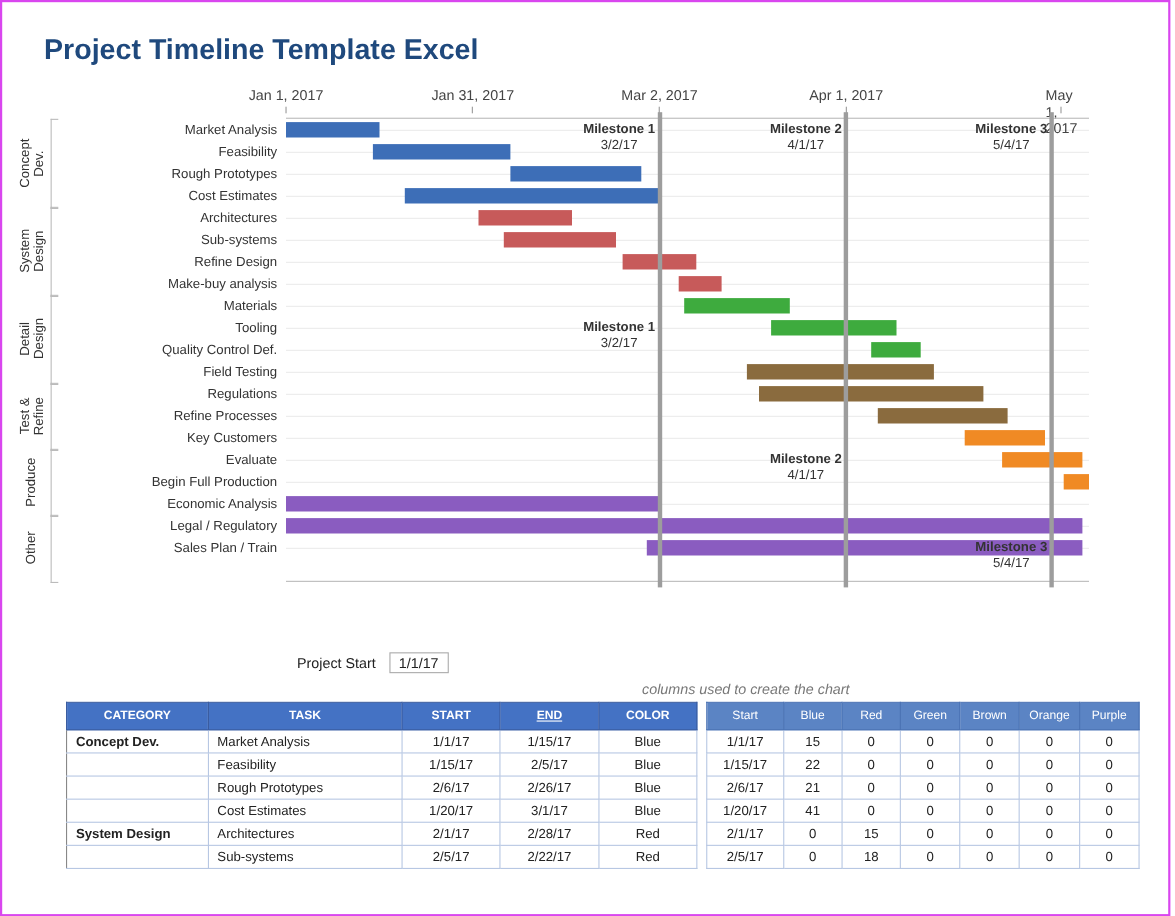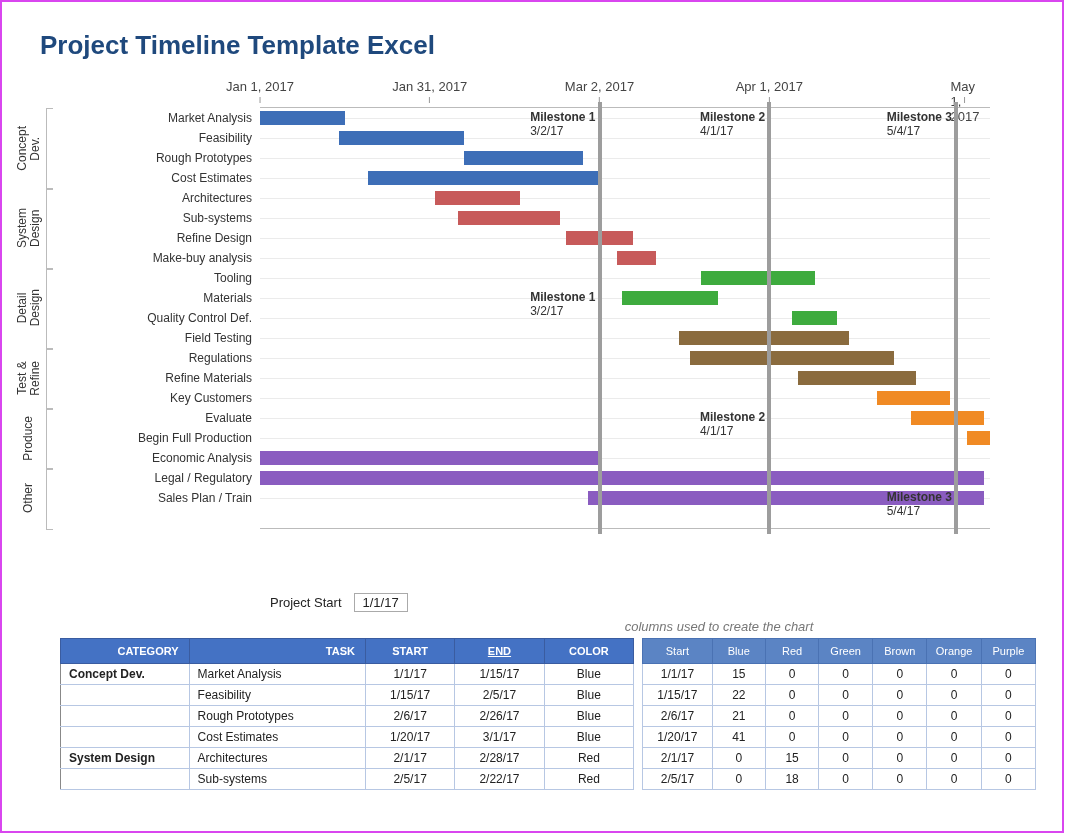--- a/index.html
+++ b/index.html
@@ -43,21 +43,21 @@
     height:420px;
     border-top:1px solid #bbb;
     border-bottom:1px solid #bbb;
   }
   .mline {
     position:absolute; top:-6px; height:432px; width:4px;
     background:#9d9d9d; z-index:3;
     transform:translateX(-50%);
   }
   .mlabel {
-    position:absolute; z-index:5; font-size:12px; color:#333; text-align:left;
+    position:absolute; z-index:5; font-size:12px; color:#333; text-align:center;
     line-height:1.2; white-space:nowrap;
     transform:translateX(-100%);
   }
   .mlabel b { font-weight:bold; display:block; }
   .rows { position:absolute; left:0; top:0; right:0; }
   .grow { position:relative; height:20px; }
   .grow::after{
     content:""; position:absolute; left:0; right:0; top:50%; height:1px;
     background:rgba(0,0,0,0.08);
   }
@@ -79,32 +79,32 @@
   .cat-label span { transform: rotate(180deg); text-align:center; line-height:1.1; }
   .cat-brace {
     position:absolute; left:-214px; width:6px;
     border-top:1px solid #bbb;
     border-bottom:1px solid #bbb;
     border-left:1px solid #bbb;
   }
 
   
   .config-line {
-    display:flex; align-items:center; margin:12px 0 4px 50px; font-size:13px; gap:67px;
+    display:flex; align-items:center; margin:12px 0 4px 50px; font-size:13px; gap:26px;
   }
   .config-line .val {
     border:1px solid #aaa; padding:1px 8px; font-size:13px; display:inline-block;
   }
   .config-line .note { font-style:italic; color:#777; }
 
   .tables { display:flex; margin-left:50px; font-size:12px; }
   table { border-collapse:collapse; }
   .main-tbl th {
     background:var(--hdr-bg); color:#fff; font-weight:bold; font-size:11px;
-    padding:6px 10px; text-align:right; border:1px solid #3a5ca0;
+    padding:6px 10px; text-align:center; border:1px solid #3a5ca0;
   }
   .main-tbl th.cent, .main-tbl td.cent { text-align:center; }
   .main-tbl td {
     border:1px solid #b7c7e3; padding:3px 8px; background:#fff;
   }
   .main-tbl td.cat { font-weight:bold; border-left:1px solid #888; }
   .main-tbl tr td:first-child { background:#fff; }
 
   .aux-tbl th {
     background:var(--aux-bg); color:#fff; font-weight:normal; font-size:11px;
@@ -159,41 +159,41 @@
           </div>
           <div class="grow">
             <div class="tlabel">Refine Design</div>
             <div class="bar" style="left: 305.581px; width: 67.907px; background: rgb(199, 90, 90);"></div>
           </div>
           <div class="grow">
             <div class="tlabel">Make-buy analysis</div>
             <div class="bar" style="left: 356.512px; width: 39.6124px; background: rgb(199, 90, 90);"></div>
           </div>
           <div class="grow">
+            <div class="tlabel">Materials</div>
+            <div class="bar" style="left: 362.171px; width: 96.2016px; background: rgb(62, 171, 62);"></div>
+          </div>
+          <div class="grow">
             <div class="tlabel">Tooling</div>
             <div class="bar" style="left: 441.395px; width: 113.178px; background: rgb(62, 171, 62);"></div>
           </div>
           <div class="grow">
-            <div class="tlabel">Materials</div>
-            <div class="bar" style="left: 362.171px; width: 96.2016px; background: rgb(62, 171, 62);"></div>
-          </div>
-          <div class="grow">
             <div class="tlabel">Quality Control Def.</div>
             <div class="bar" style="left: 531.938px; width: 45.2713px; background: rgb(62, 171, 62);"></div>
           </div>
           <div class="grow">
             <div class="tlabel">Field Testing</div>
             <div class="bar" style="left: 418.76px; width: 169.767px; background: rgb(138, 107, 62);"></div>
           </div>
           <div class="grow">
             <div class="tlabel">Regulations</div>
             <div class="bar" style="left: 430.078px; width: 203.721px; background: rgb(138, 107, 62);"></div>
           </div>
           <div class="grow">
-            <div class="tlabel">Refine Materials</div>
+            <div class="tlabel">Refine Processes</div>
             <div class="bar" style="left: 537.597px; width: 118.837px; background: rgb(138, 107, 62);"></div>
           </div>
           <div class="grow">
             <div class="tlabel">Key Customers</div>
             <div class="bar" style="left: 616.822px; width: 73.5659px; background: rgb(240, 138, 36);"></div>
           </div>
           <div class="grow">
             <div class="tlabel">Evaluate</div>
             <div class="bar" style="left: 650.775px; width: 73.5659px; background: rgb(240, 138, 36);"></div>
           </div>

